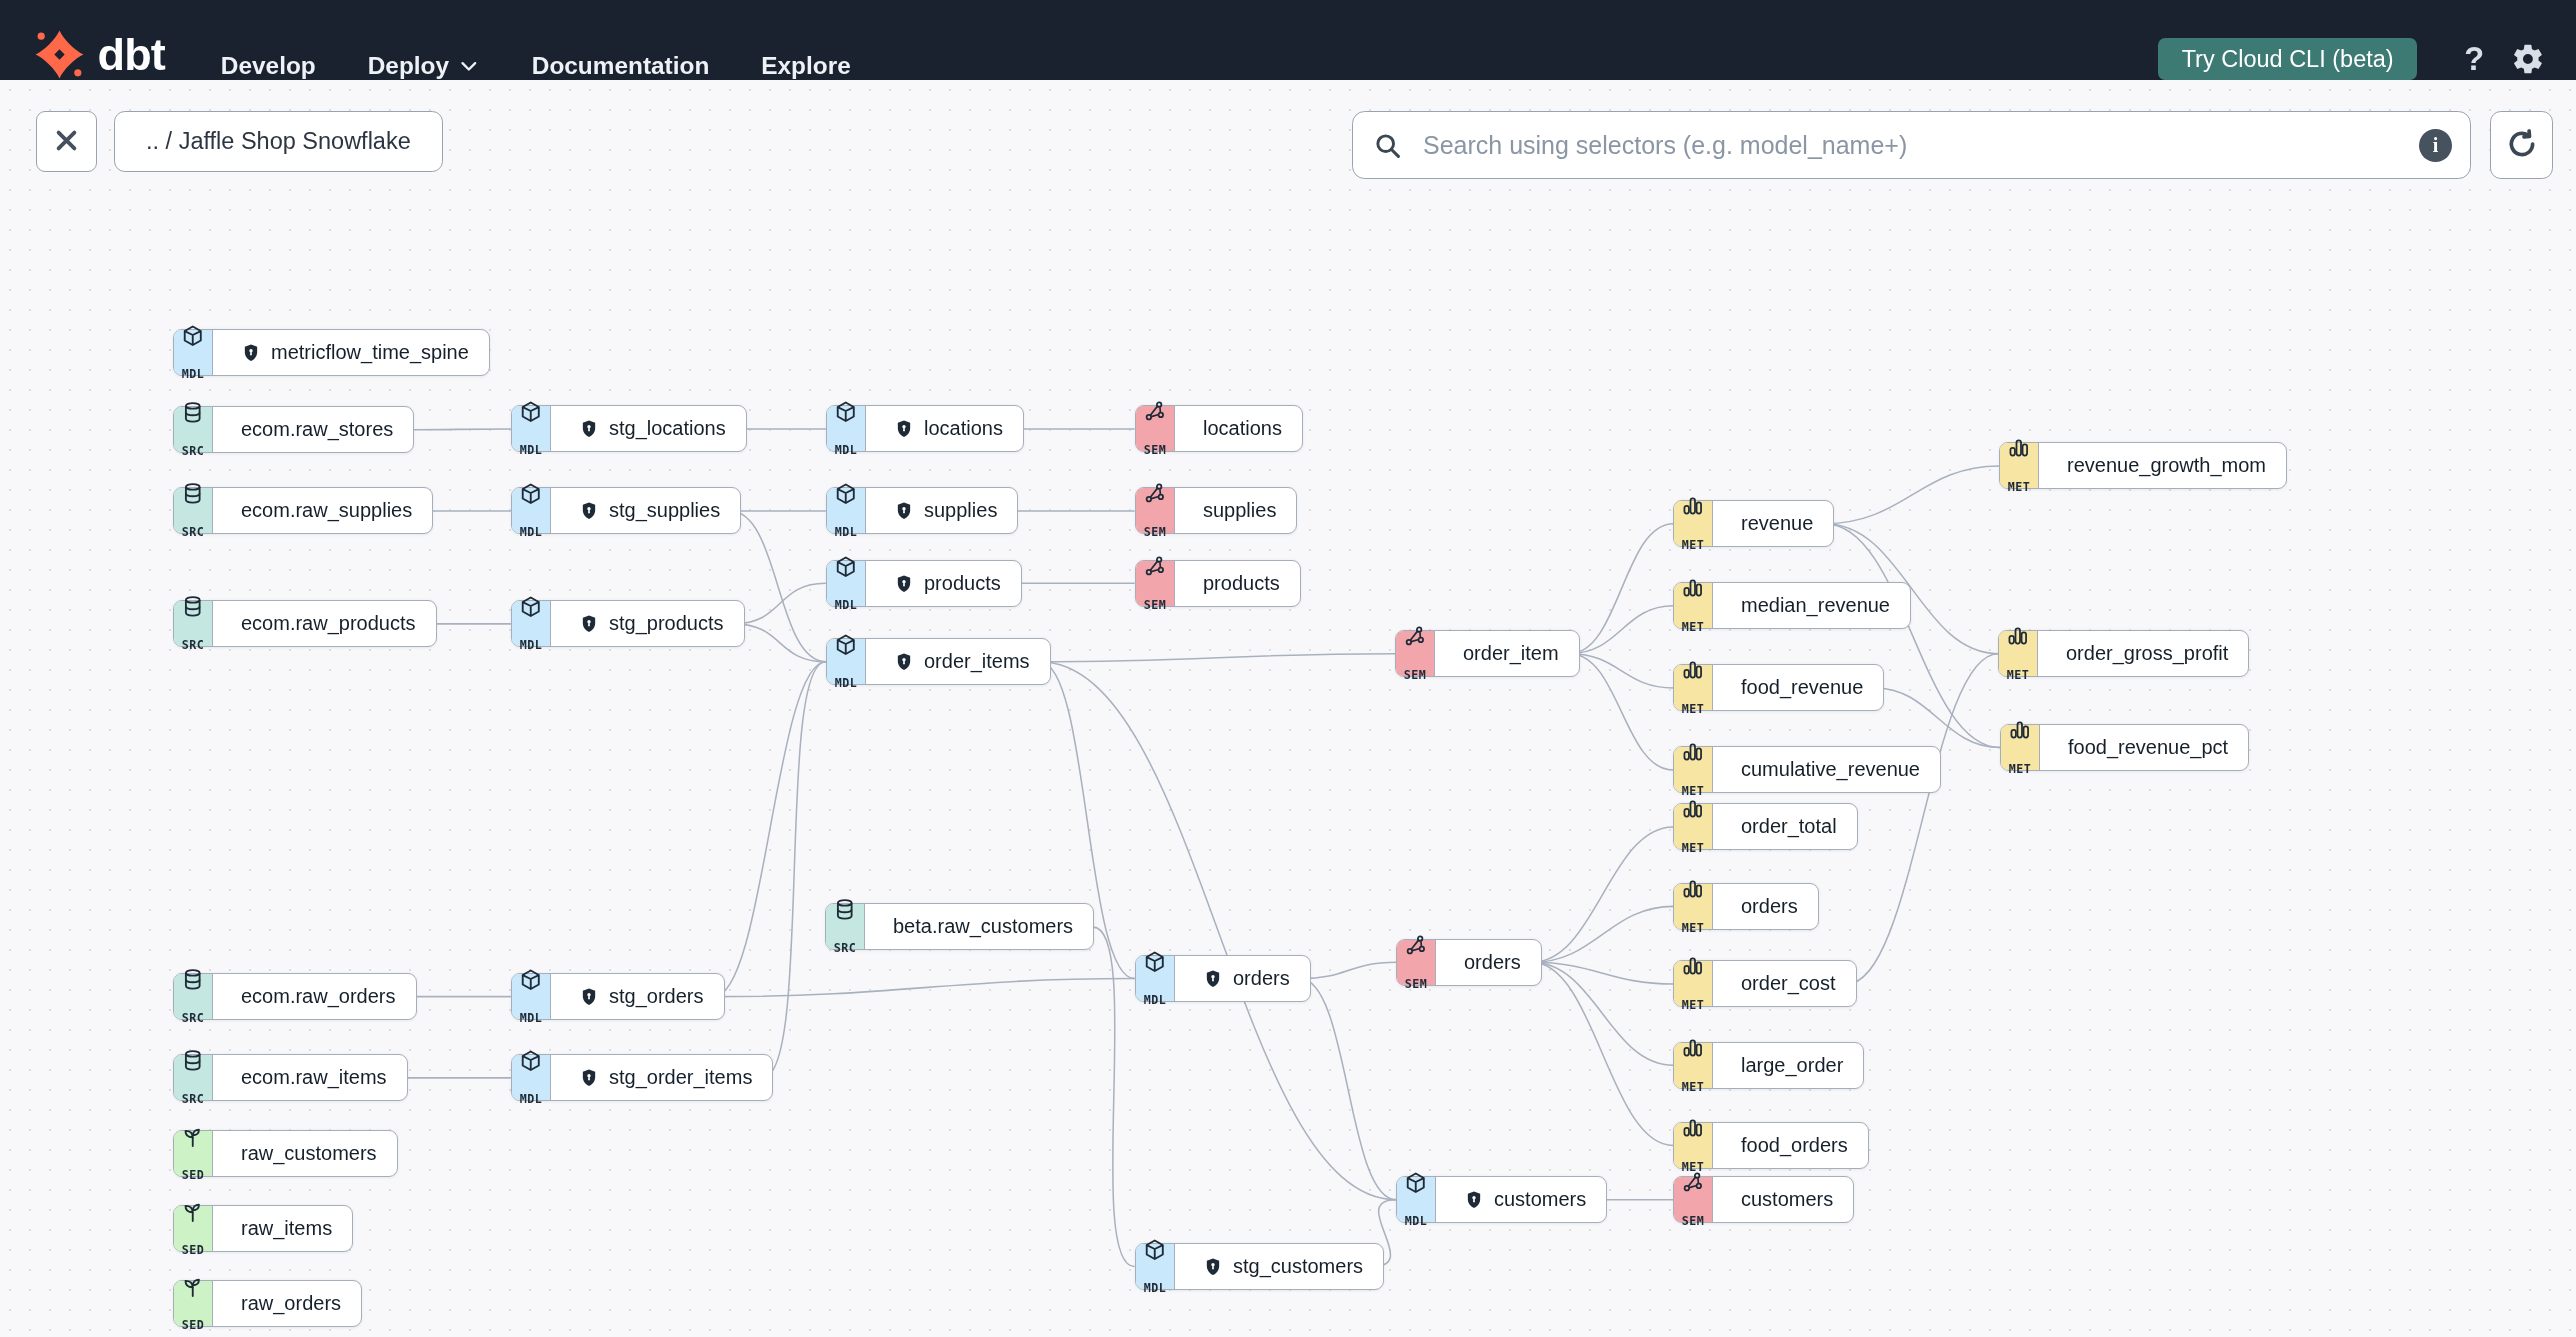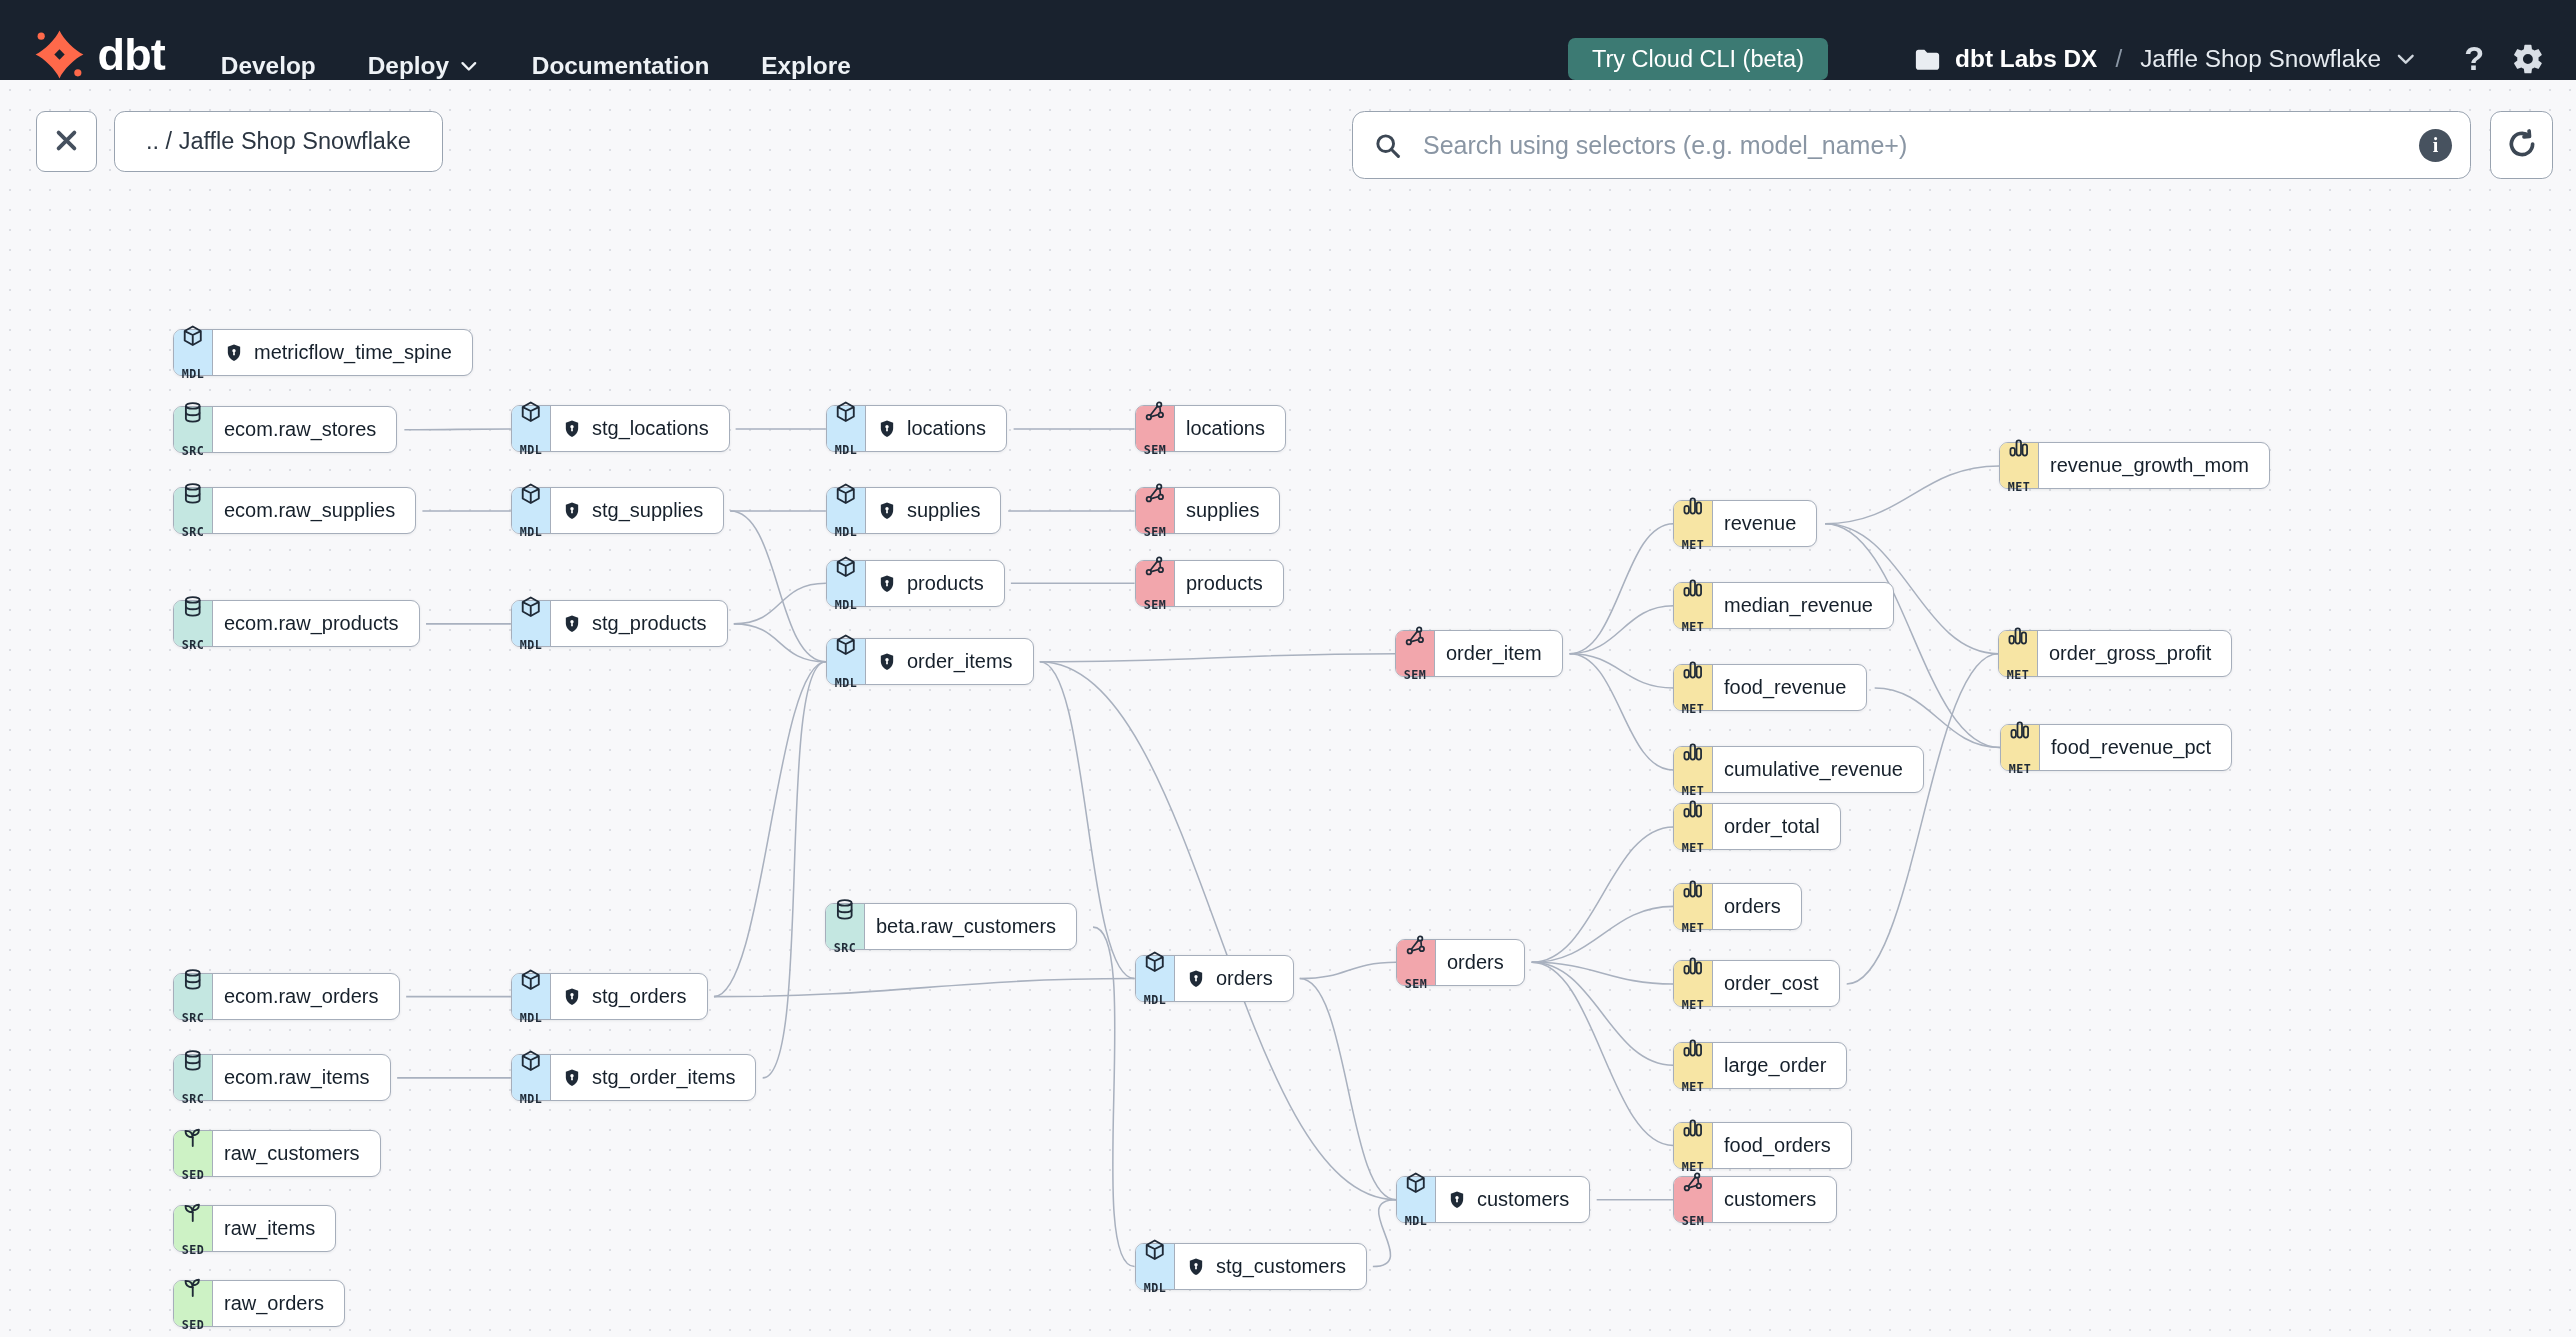--- a/index.html
+++ b/index.html
@@ -53,21 +53,21 @@
     box-shadow:0 0.9px 2.7px rgba(30,40,55,.08);cursor:pointer;box-sizing:border-box;}
   .badge{width:38px;flex:0 0 38px;display:flex;flex-direction:column;align-items:center;
     justify-content:center;border-right:1.8px solid #a6aebb;border-radius:7.2px 0 0 7.2px;gap:20px;}
   .btype{font-family:"DejaVu Sans Mono",monospace;font-size:11.7px;font-weight:700;
     color:#1f2a37;line-height:1;margin-top:0.9px;letter-spacing:0.5px;}
   .node.model  .badge{background:#c9e8fb;}
   .node.source .badge{background:#c4e7e1;}
   .node.seed   .badge{background:#cdf2c5;}
   .node.semantic_model .badge{background:#f2a6ac;}
   .node.metric .badge{background:#f7e5a4;}
-  .nlabel{display:flex;align-items:center;gap:10px;padding:0 20px 0 11px;white-space:nowrap;
+  .nlabel{display:flex;align-items:center;gap:10px;padding:0 20px 0 28px;white-space:nowrap;
     font-size:20px;color:#16202b;font-weight:500;}
   .shield{display:inline-flex;flex:0 0 auto;}
 </style>
 </head>
 <body>
 
 <div class="navbar" style="background:#19222e;">
   <div class="nav-logo">
     <span class="nav-icon">
       <svg width="51" height="51" viewBox="0 0 64 64">
@@ -93,35 +93,20 @@
     </span>
     <span class="nav-item">
         <span>Documentation</span>
       </span>
     <span class="nav-item">
         <span>Explore</span>
       </span>
   </div>
   <div class="nav-right">
     <button class="cli-btn" style="background:#3c7a73;">Try Cloud CLI (beta)</button>
-    <div class="proj-crumb">
-      <span class="nav-icon" style="margin-left:42px;">
-        <svg width="31" height="31" viewBox="0 0 24 24">
-            <path d="M3 6.5c0-1.1.9-2 2-2h4.6l2.2 2.2H19c1.1 0 2 .9 2 2v9.3c0 1.1-.9 2-2 2H5c-1.1 0-2-.9-2-2z" fill="#e9edf2"></path>
-          </svg>
-      </span>
-      <span class="acct">dbt Labs DX</span>
-      <span class="sep">/</span>
-      <span class="proj">Jaffle Shop Snowflake</span>
-      <span class="nav-icon">
-        <svg width="23.5" height="23.5" viewBox="0 0 24 24">
-            <path d="M5 9l7 7 7-7" fill="none" stroke="#cfd6dd" stroke-width="2.4" stroke-linecap="round" stroke-linejoin="round"></path>
-          </svg>
-      </span>
-    </div>
     <span class="help-glyph">?</span>
     <span class="nav-icon gear-wrap">
       <svg width="34" height="34" viewBox="0 0 24 24">
         <path fill="#d9dfe6" d="M19.4 13c.04-.33.07-.66.07-1s-.03-.67-.07-1l2.1-1.65a.5.5 0 0 0 .12-.64l-2-3.46a.5.5 0 0 0-.6-.22l-2.49 1a7.3 7.3 0 0 0-1.73-1l-.38-2.65A.5.5 0 0 0 13.93 2h-4a.5.5 0 0 0-.5.42l-.37 2.65c-.63.26-1.2.6-1.74 1l-2.48-1a.5.5 0 0 0-.61.22l-2 3.46a.5.5 0 0 0 .12.64L4.46 11c-.04.33-.06.66-.06 1s.02.67.06 1l-2.1 1.65a.5.5 0 0 0-.12.64l2 3.46c.14.24.42.33.6.22l2.5-1c.53.42 1.1.76 1.73 1l.37 2.65c.05.25.25.42.5.42h4c.25 0 .46-.17.5-.42l.37-2.65c.63-.26 1.2-.6 1.73-1l2.49 1c.23.09.5 0 .6-.22l2-3.46a.5.5 0 0 0-.12-.64zM11.93 15.5a3.5 3.5 0 1 1 0-7 3.5 3.5 0 0 1 0 7z"></path>
       </svg>
     </span>
   </div>
 </div>
 
 <div class="tool close-btn">

